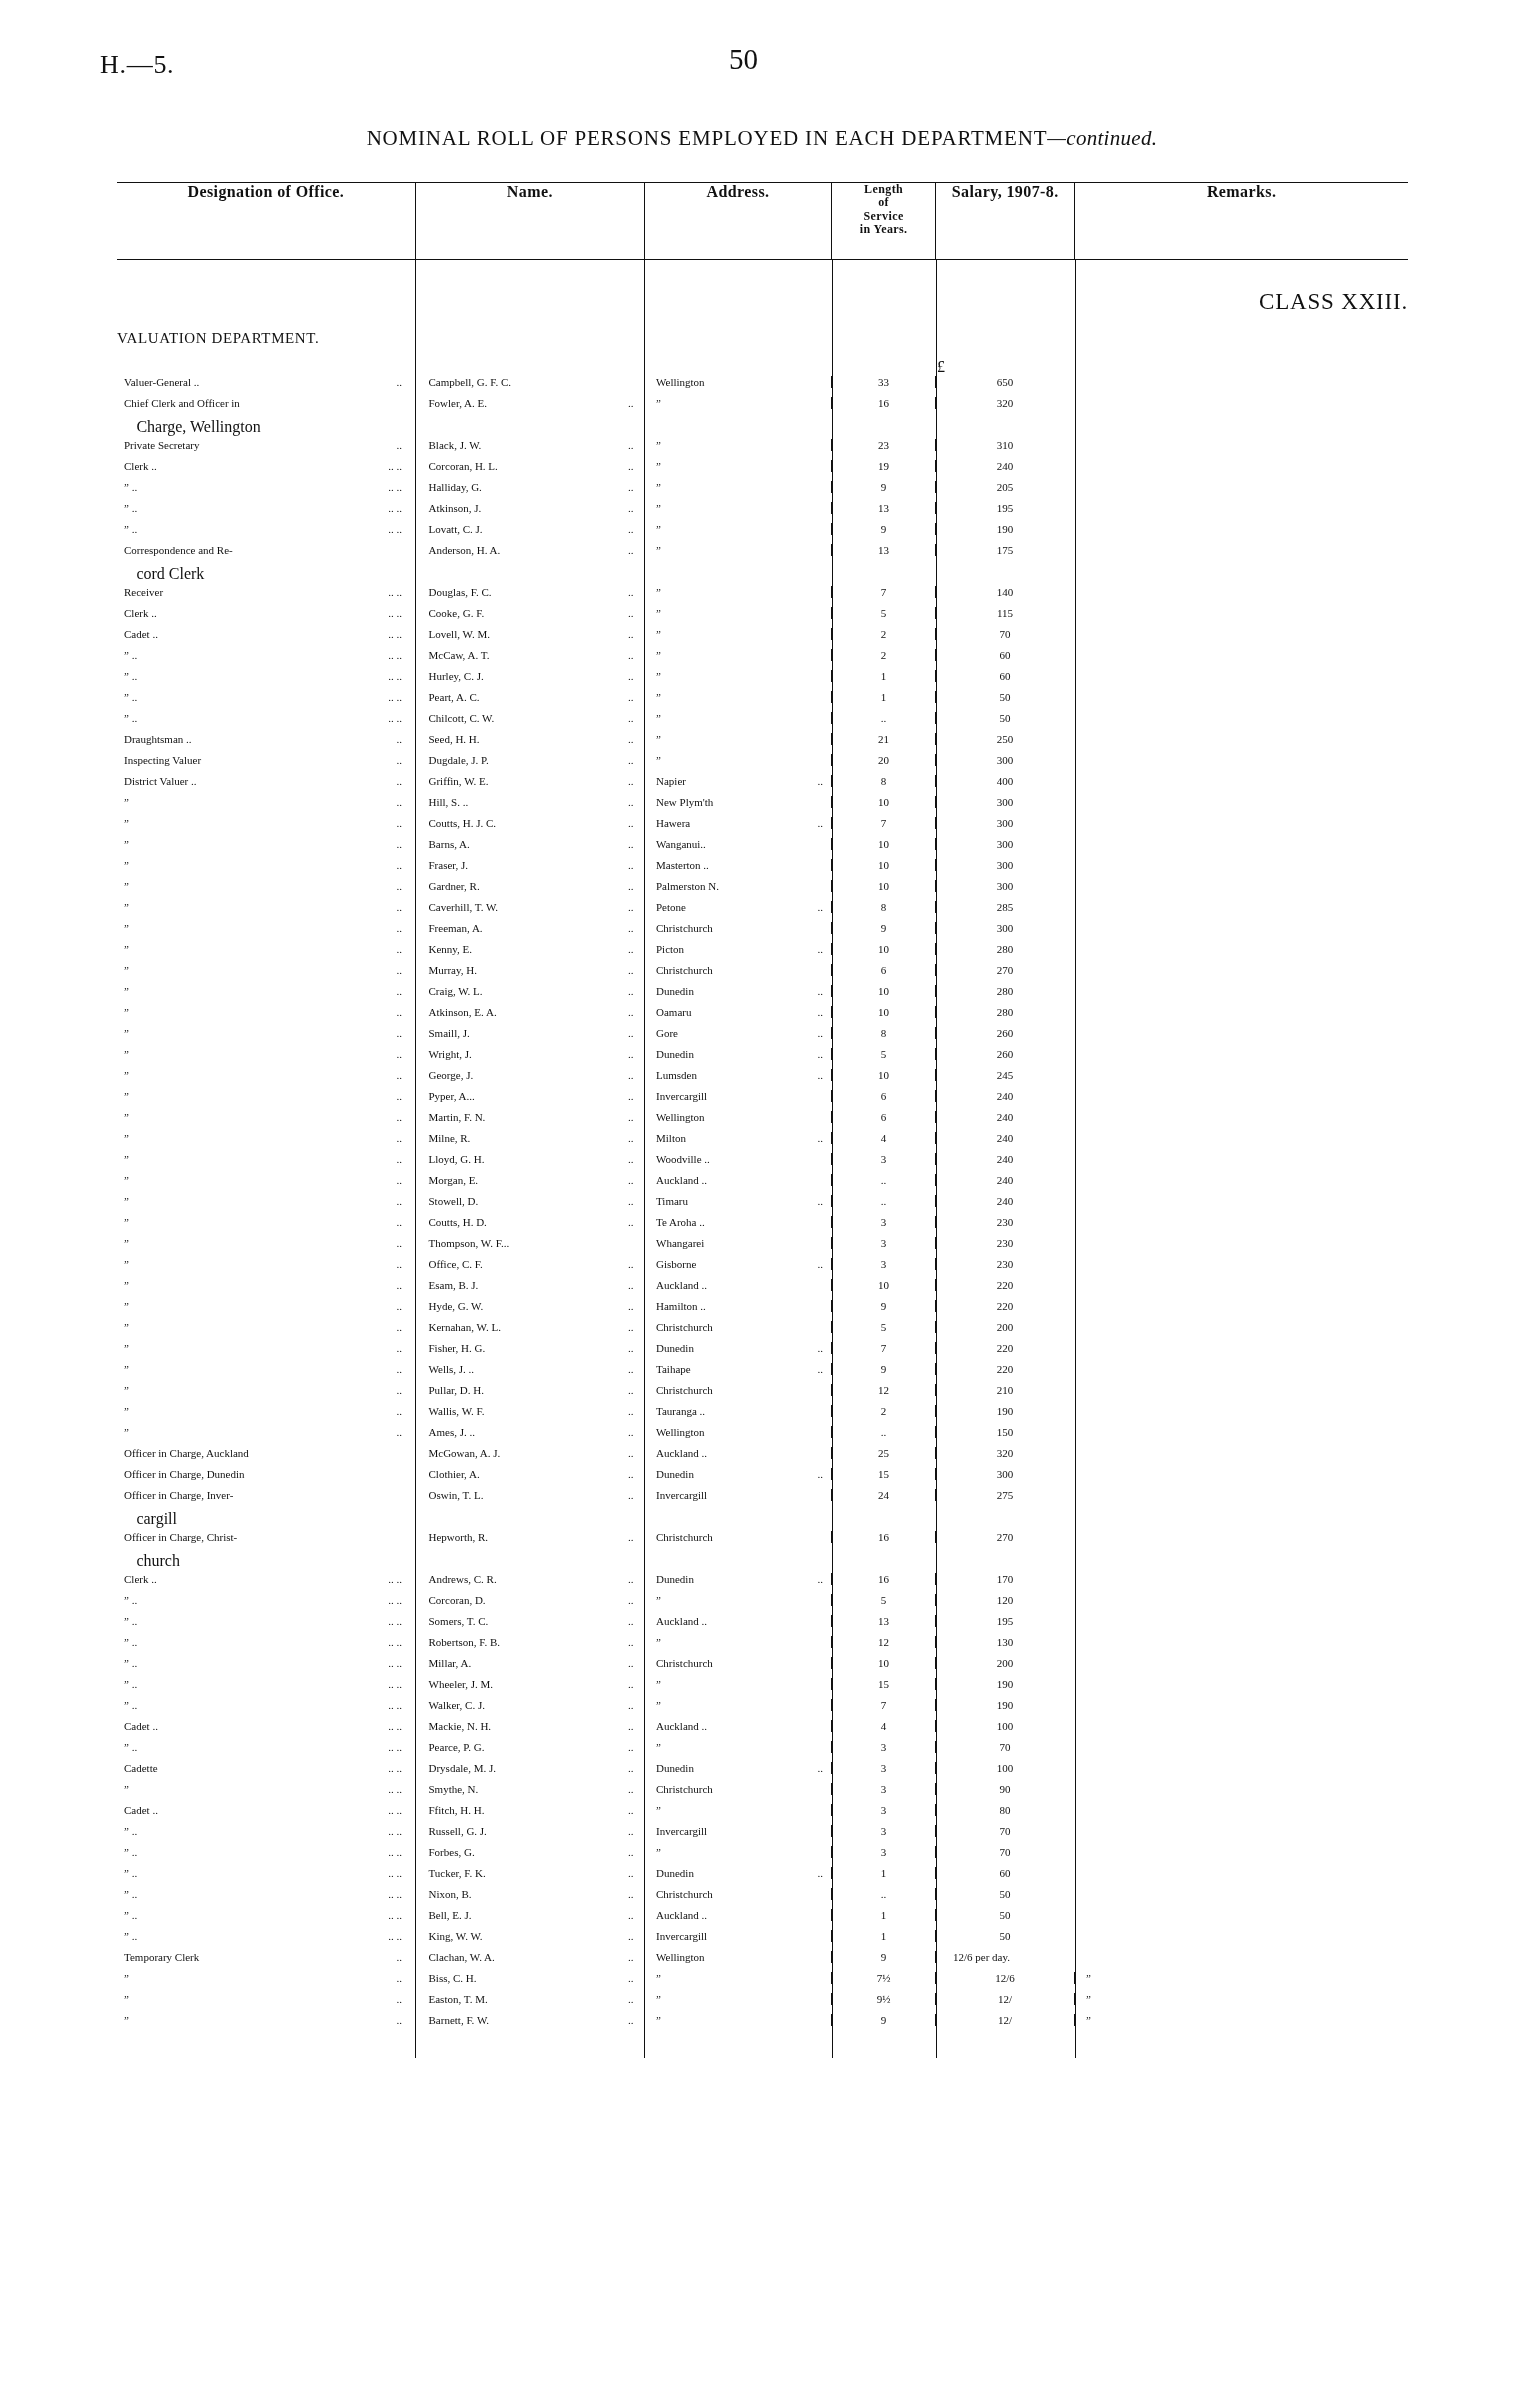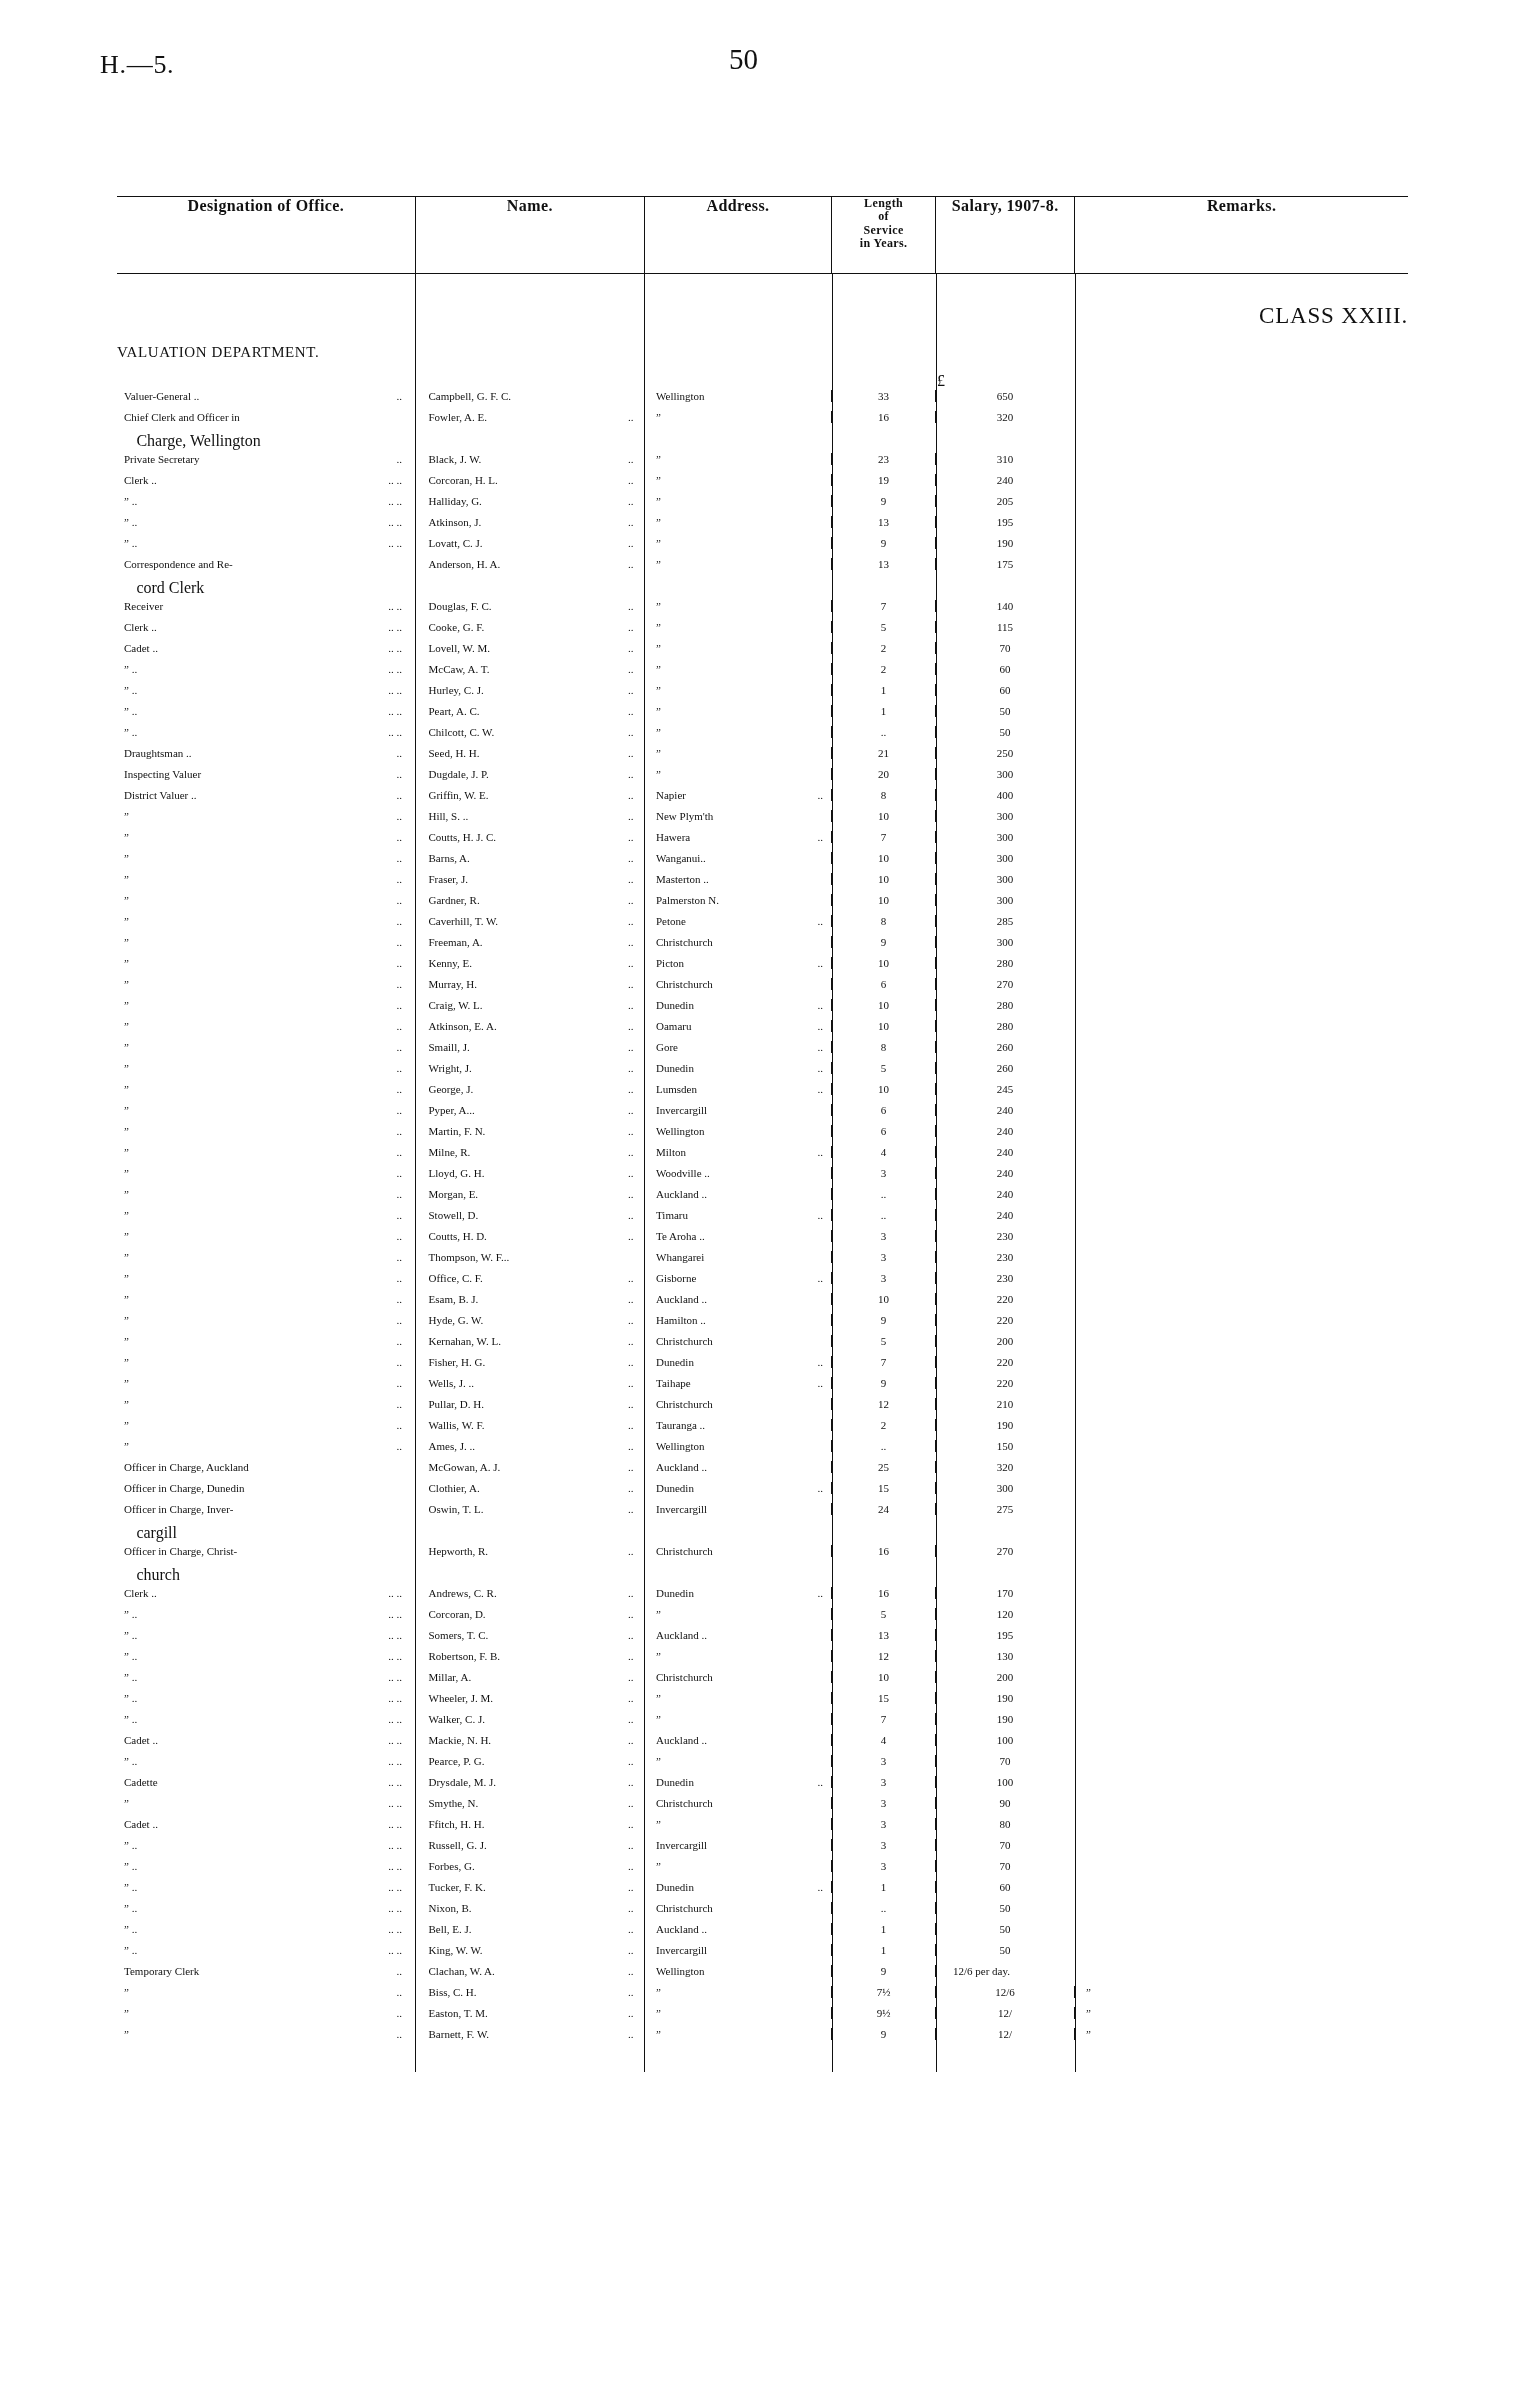--- a/index.html
+++ b/index.html
@@ -43,21 +43,21 @@
     text-align: center;
     font-size: 21px;
     letter-spacing: 0.8px;
   }
   .roll-title .cont {
     font-style: italic;
     letter-spacing: 0.3px;
   }
   .table-wrap {
     position: absolute;
-    top: 196px;
+    top: 182px;
     left: 117px;
     width: 1291px;
   }
   table.main {
     border-collapse: collapse;
     width: 1291px;
     table-layout: fixed;
   }
   table.main th, table.main td {
     font-size: 16px;
@@ -177,20 +177,23 @@
   }
 </style>
 </head>
 <body>
 
 <div class="page">
 
   <div class="doc-code">H.—5.</div>
   <div class="page-number">50</div>
 
+  <div class="roll-title">
+    <span>NOMINAL ROLL OF PERSONS EMPLOYED IN EACH DEPARTMENT</span><span class="cont">—continued.</span>
+  </div>
 
   <div class="table-wrap">
     <table class="main">
       <colgroup>
         <col style="width:298px">
         <col style="width:229px">
         <col style="width:187px">
         <col style="width:104px">
         <col style="width:139px">
         <col style="width:333px">

